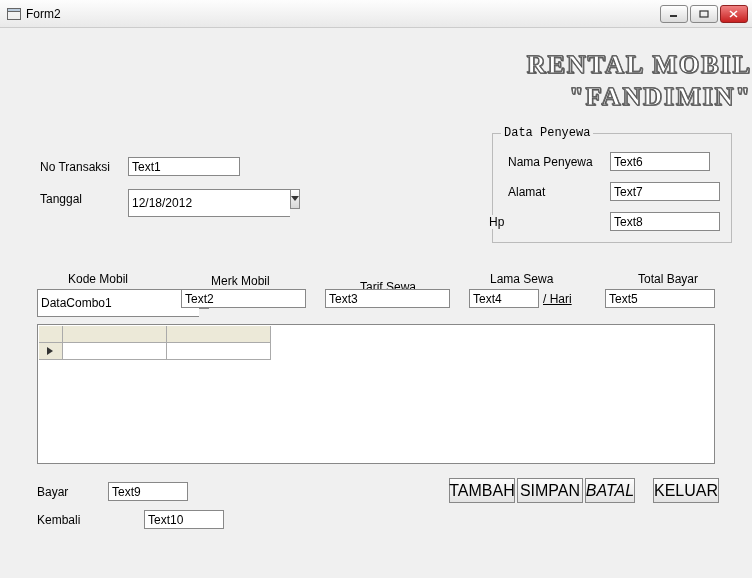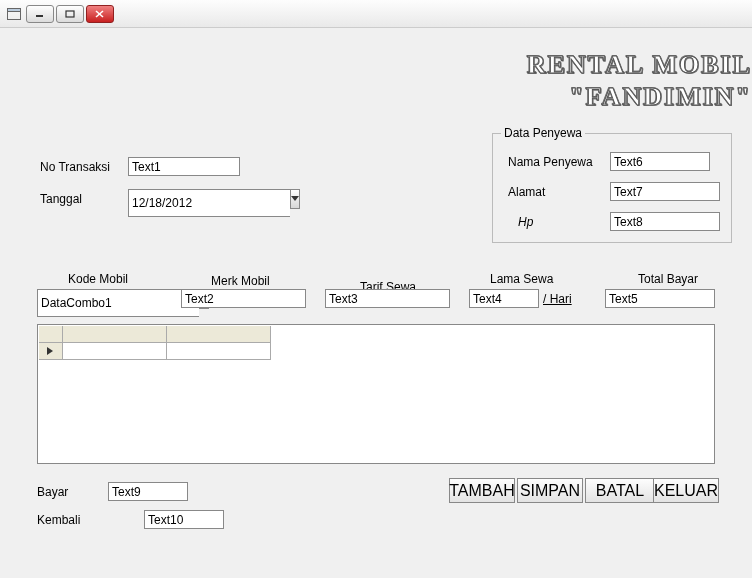--- a/index.html
+++ b/index.html
@@ -91,20 +91,21 @@
   .group {
     border: 1px solid #bbb;
     background: transparent;
   }
   .group-title {
     position: absolute;
     top: -8px; left: 8px;
     background: #f0f0f0;
     padding: 0 3px;
     font-size: 12px;
+    font-family: Liberation Mono, monospace;
   }
 
   .combo {
     display: flex;
   }
   .combo input {
     flex: 1;
     height: 28px;
     border: 1px solid #888;
     border-right: none;
@@ -158,20 +159,21 @@
 </head>
 <body>
 
 <div class="titlebar">
   <span class="form-icon">
     <svg width="14" height="12" viewBox="0 0 14 12">
       <rect x="0.5" y="0.5" width="13" height="11" fill="none" stroke="#666"></rect>
       <rect x="0.5" y="0.5" width="13" height="3" fill="#bcd" stroke="#666"></rect>
     </svg>
   </span>
+  <span class="title">Form2</span>
   <div class="winbtns">
     <div class="winbtn">
       <svg width="10" height="8">
           <line x1="1" y1="6" x2="8" y2="6" stroke="#333" stroke-width="2"></line>
         </svg>
     </div>
     <div class="winbtn">
       <svg width="10" height="8">
           <rect x="1" y="1" width="8" height="6" fill="none" stroke="#333" stroke-width="1.2"></rect>
         </svg>
@@ -203,21 +205,21 @@
     </div>
   </div>
 
   <div class="abs group" style="left:492px; top:105px; width:240px; height:110px;">
     <span class="group-title">Data Penyewa</span>
   </div>
   <span class="abs lbl" style="left:508px; top:127px;">Nama Penyewa</span>
   <input class="abs txt" style="left: 610px; top: 124px; width: 100px;" value="Text6">
   <span class="abs lbl" style="left:508px; top:157px;">Alamat</span>
   <input class="abs txt" style="left: 610px; top: 154px; width: 110px;" value="Text7">
-  <span class="abs lbl" style="left:518px; top:187px;font-style:italic;">Hp</span>
+  <span class="abs lbl" style="left:489px; top:187px;">Hp</span>
   <input class="abs txt" style="left: 610px; top: 184px; width: 110px;" value="Text8">
 
   <span class="abs lbl" style="left:68px;  top:244px;">Kode Mobil</span>
   <span class="abs lbl" style="left:211px; top:246px;">Merk Mobil</span>
   <span class="abs lbl" style="left:360px; top:252px;">Tarif Sewa</span>
   <span class="abs lbl" style="left:490px; top:244px;">Lama Sewa</span>
   <span class="abs lbl" style="left:638px; top:244px;">Total Bayar</span>
 
   <div class="abs combo" style="left:37px; top:261px; width:125px;">
     <input value="DataCombo1" style="">
@@ -252,16 +254,16 @@
     </div>
   </div>
 
   <span class="abs lbl" style="left:37px; top:457px;">Bayar</span>
   <input class="abs txt" style="left: 108px; top: 454px; width: 80px;" value="Text9">
   <span class="abs lbl" style="left:37px; top:485px;">Kembali</span>
   <input class="abs txt" style="left: 108px; top: 482px; width: 80px; margin-left: 36px;" value="Text10">
 
   <div class="abs btn" style="left:449px; top:450px; width:66px;">TAMBAH</div>
   <div class="abs btn" style="left:517px; top:450px; width:66px;">SIMPAN</div>
-  <div class="abs btn" style="left:585px; top:450px; width:70px;">BATAL</div>
+  <div class="abs btn" style="left:585px; top:450px; width:50px;font-style:italic;">BATAL</div>
   <div class="abs btn" style="left:653px; top:450px; width:66px;">KELUAR</div>
 
 </div>
 
 </body></html>

